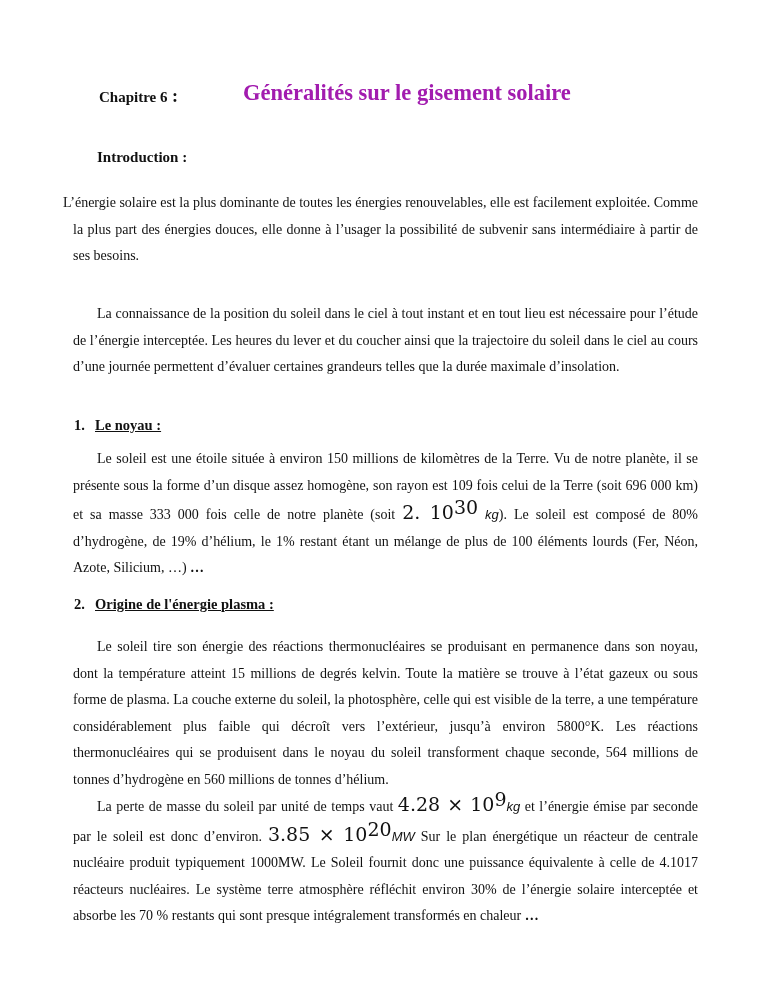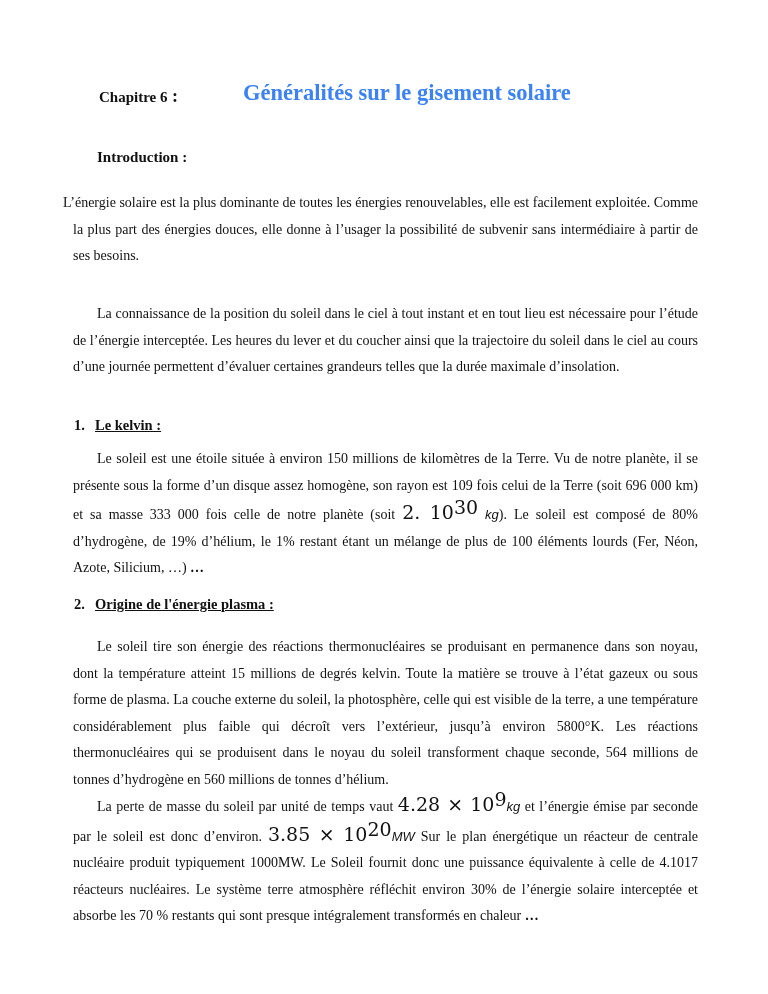--- a/index.html
+++ b/index.html
@@ -6,21 +6,21 @@
   body {
     width: 768px; height: 994px; position: relative; overflow: hidden;
     font-family: "Liberation Serif", serif; color: #111111;
   }
   .abs { position: absolute; }
   .chapter-label {
     left: 99px; top: 86px; font-size: 15px; font-weight: bold;
   }
   .chapter-colon { font-size: 18px; }
   .chapter-title {
-    left: 243px; top: 80px; font-size: 22.5px; font-weight: bold; color: #3b82f6;
+    left: 243px; top: 80px; font-size: 22.5px; font-weight: bold; color: #a21caf;
   }
   .intro-heading {
     left: 97px; top: 149px; font-size: 15px; font-weight: bold;
   }
   .para {
     left: 73px; width: 625px; font-size: 14px; line-height: 26.5px;
     text-align: justify; text-align-last: left;
   }
   .para .indent { display: inline-block; width: 24px; }
   .intro-first { margin-left: -10px; }
@@ -40,21 +40,21 @@
 <div class="abs chapter-label"><span>Chapitre 6</span><span class="chapter-colon"> :</span></div>
 
 <div class="abs chapter-title">Généralités sur le gisement solaire</div>
 
 <div class="abs intro-heading">Introduction :</div>
 
 <div class="abs para intro" style="top:190px;"><span class="intro-first">L’énergie solaire est la plus dominante de toutes les énergies renouvelables, elle est facilement exploitée. Comme la plus part des énergies douces, elle donne à l’usager la possibilité de subvenir sans intermédiaire à partir de ses besoins.</span></div>
 
 <div class="abs para" style="top:301px;"><span class="indent"></span><span>La connaissance de la position du soleil dans le ciel à tout instant et en tout lieu est nécessaire pour l’étude de l’énergie interceptée. Les heures du lever et du coucher ainsi que la trajectoire du soleil dans le ciel au cours d’une journée permettent d’évaluer certaines grandeurs telles que la durée maximale d’insolation.</span></div>
 
-<div class="abs section-heading" style="top:417px;"><span class="num">1.</span><span class="ttl">Le kelvin :</span></div>
+<div class="abs section-heading" style="top:417px;"><span class="num">1.</span><span class="ttl">Le noyau :</span></div>
 
 <div class="abs para" style="top:446px;"><span class="indent"></span><span>Le soleil est une étoile située à environ 150 millions de kilomètres de la Terre. Vu de notre planète, il se présente sous la forme d’un disque assez homogène, son rayon est 109 fois celui de la Terre (soit 696 000 km) et sa masse 333 000 fois celle de notre planète (soit </span><span class="mathn">2. 10</span><sup class="mathn">30</sup> <span class="math">kg</span><span>). Le soleil est composé de 80% d’hydrogène, de 19% d’hélium, le 1% restant étant un mélange de plus de 100 éléments lourds (Fer, Néon, Azote, Silicium, …) </span><span class="ellipsis">…</span></div>
 
 <div class="abs section-heading" style="top:596px;"><span class="num">2.</span><span class="ttl">Origine de l'énergie plasma :</span></div>
 
 <div class="abs para" style="top:634px;"><span class="indent"></span><span>Le soleil tire son énergie des réactions thermonucléaires se produisant en permanence dans son noyau, dont la température atteint 15 millions de degrés kelvin. Toute la matière se trouve à l’état gazeux ou sous forme de plasma. La couche externe du soleil, la photosphère, celle qui est visible de la terre, a une température considérablement plus faible qui décroît vers l’extérieur, jusqu’à environ 5800°K. Les réactions thermonucléaires qui se produisent dans le noyau du soleil transforment chaque seconde, 564 millions de tonnes d’hydrogène en 560 millions de tonnes d’hélium.</span></div>
 
 <div class="abs para" style="top:791px;"><span class="indent"></span><span>La perte de masse du soleil par unité de temps vaut </span><span class="mathn">4.28 × 10</span><sup class="mathn">9</sup><span class="math">kg</span><span> et l’énergie émise par seconde par le soleil est donc d’environ. </span><span class="mathn">3.85 × 10</span><sup class="mathn">20</sup><span class="math">MW</span><span>  Sur le plan énergétique un réacteur de centrale nucléaire produit typiquement 1000MW. Le Soleil fournit donc une puissance équivalente à celle de 4.1017 réacteurs nucléaires. Le système terre atmosphère réfléchit environ 30% de l’énergie solaire interceptée et absorbe les 70 % restants qui sont presque intégralement transformés en chaleur </span><span class="ellipsis">…</span></div>
 
 </body></html>

